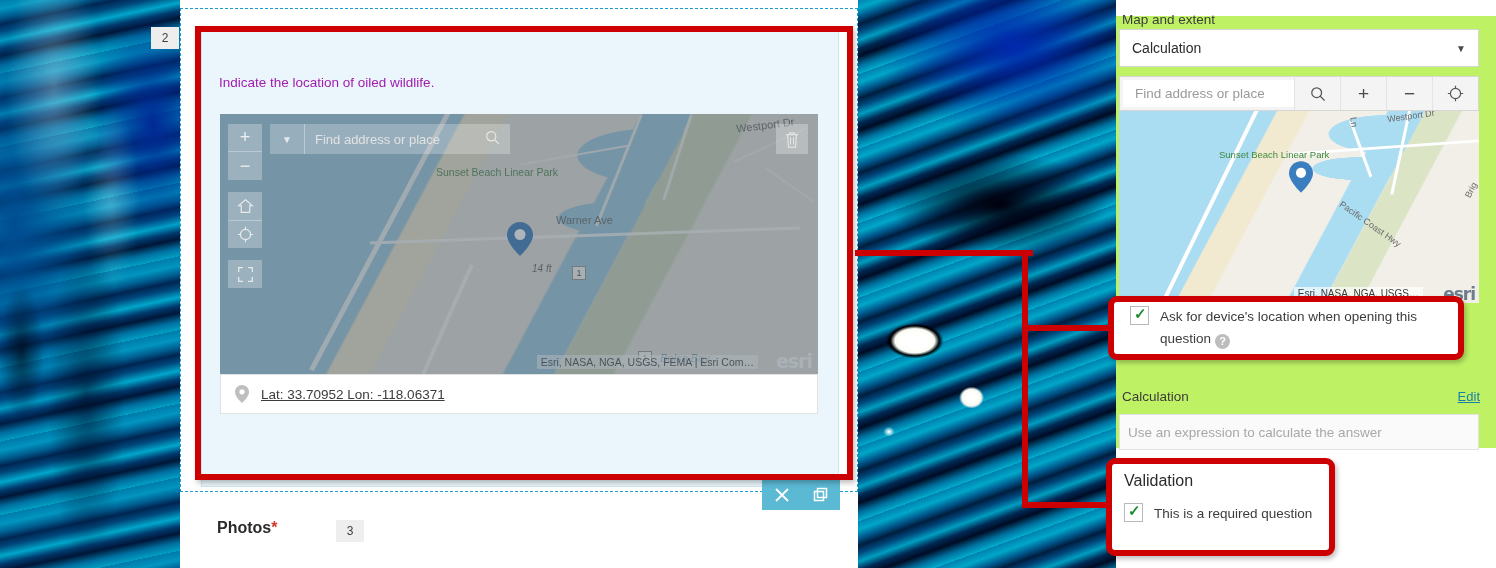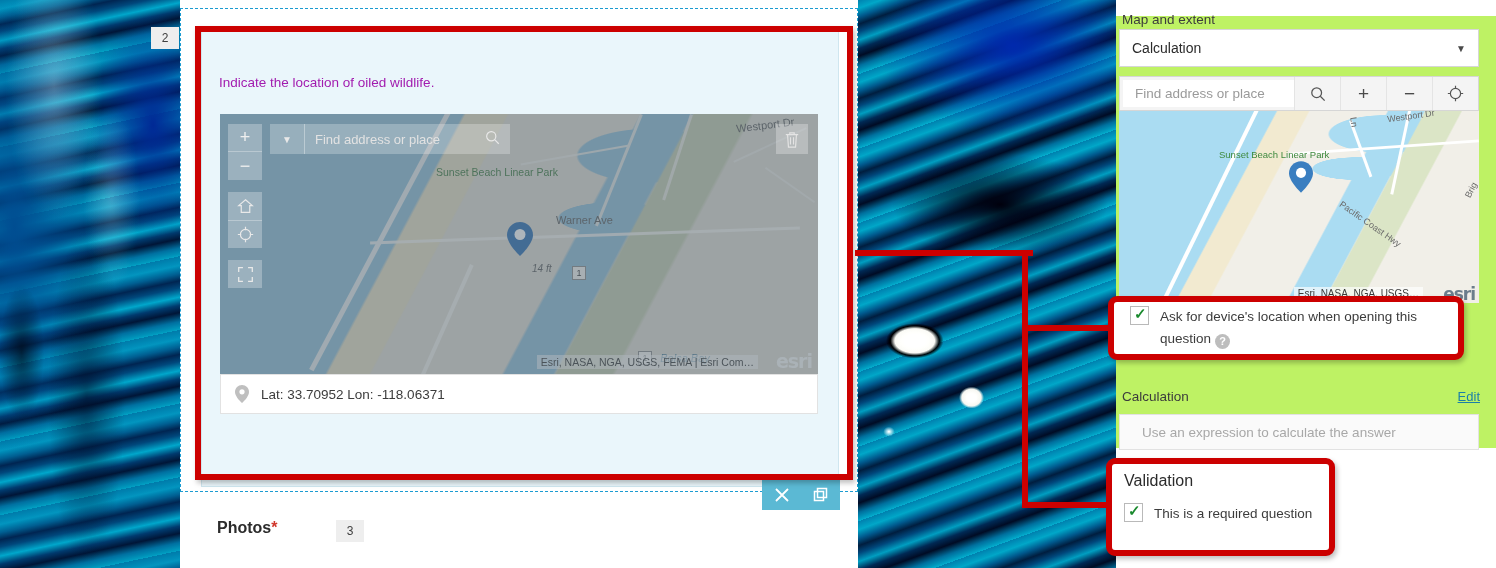--- a/index.html
+++ b/index.html
@@ -164,21 +164,21 @@
     font-size: 19px; font-weight: bold; color: rgba(255,255,255,.80);
     letter-spacing: -1px; font-family: "DejaVu Sans", sans-serif;
   }
 
   
   #coordbar {
     position: absolute; left: 18px; top: 346px; width: 598px; height: 40px;
     background: #ffffff; border: 1px solid #e2e2e2;
     display: flex; align-items: center; gap: 12px; padding-left: 14px;
   }
-  #coordbar .txt { font-size: 13.5px; color: #3c3c3c; }
+  #coordbar .txt { font-size: 13.5px; color: #3c3c3c; text-decoration: underline; }
 
   
   #cardtools {
     position: absolute; left: 560px; top: 452px; width: 78px; height: 30px;
     background: #5bb9d4; display: flex;
   }
   #cardtools .t { flex: 1; display: flex; align-items: center; justify-content: center; color: #ffffff; }
 
   
   #photos-block { position: absolute; left: 0; top: 500px; width: 678px; height: 68px; }
@@ -226,21 +226,21 @@
     -webkit-mask-image: linear-gradient(118deg, rgba(0,0,0,0) 33%, #000 34.4%, #000 41%, rgba(0,0,0,0) 42%);
     mask-image: linear-gradient(118deg, rgba(0,0,0,0) 33%, #000 34.4%, #000 41%, rgba(0,0,0,0) 42%);
   }
   .mini-road { position: absolute; background: #ffffff; }
   .mini-label { position: absolute; font-size: 9px; color: #6b6b6b; white-space: nowrap; }
   .mini-label.park { color: #3f8a3f; font-size: 9.5px; text-align: center; line-height: 11px; }
 
   #calc-input {
     position: absolute; left: 3px; top: 398px; width: 360px; height: 36px;
     border: 1px solid #e2e2e2; background: #fafafa;
-    display: flex; align-items: center; padding-left: 22px;
+    display: flex; align-items: center; padding-left: 8px;
     font-size: 13.5px; color: #a8a8a8;
   }
   #edit-link {
     position: absolute; right: 16px; top: 373px;
     font-size: 13px; color: #1a7fa8; text-decoration: underline;
   }
 
   
   .chkrow { display: flex; align-items: flex-start; gap: 11px; }
   .chkbox {

